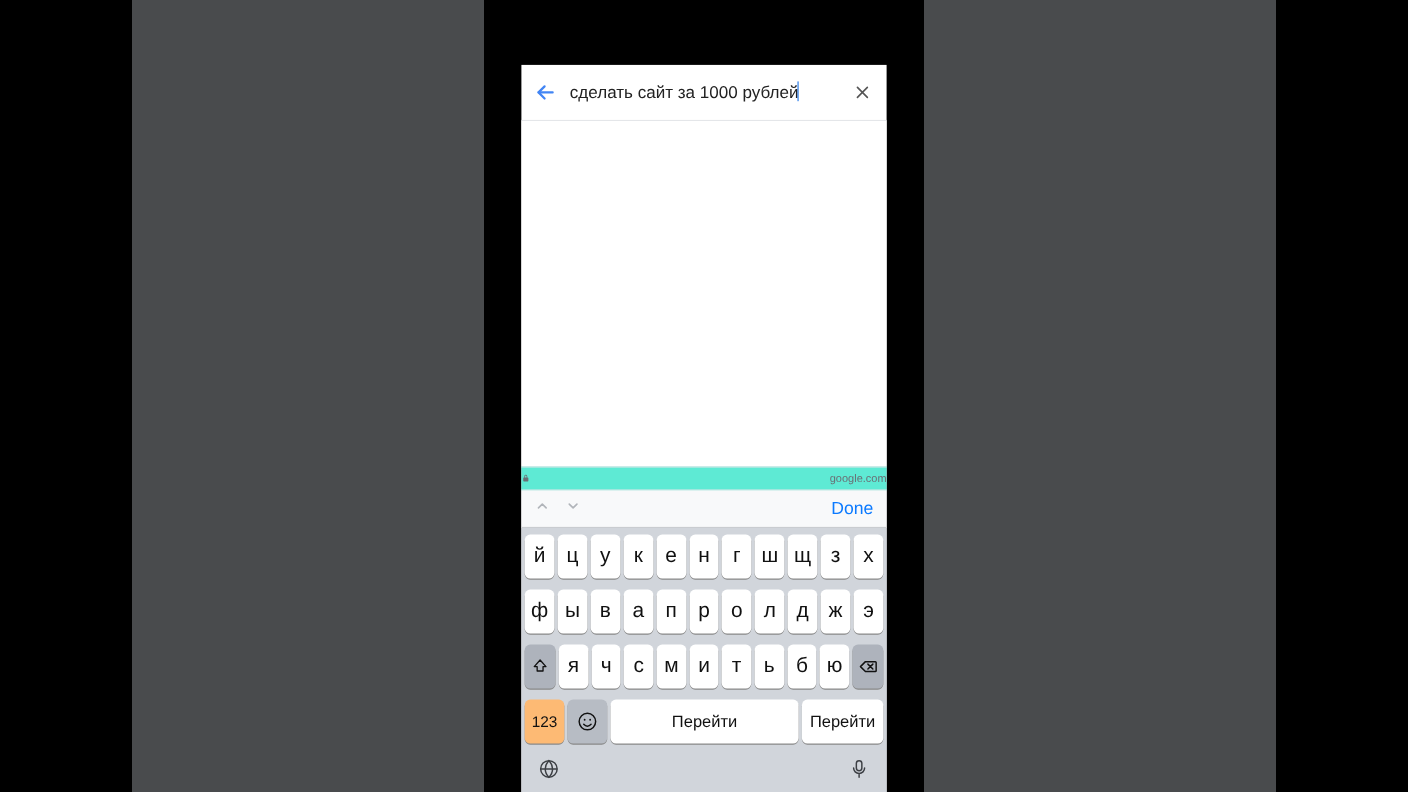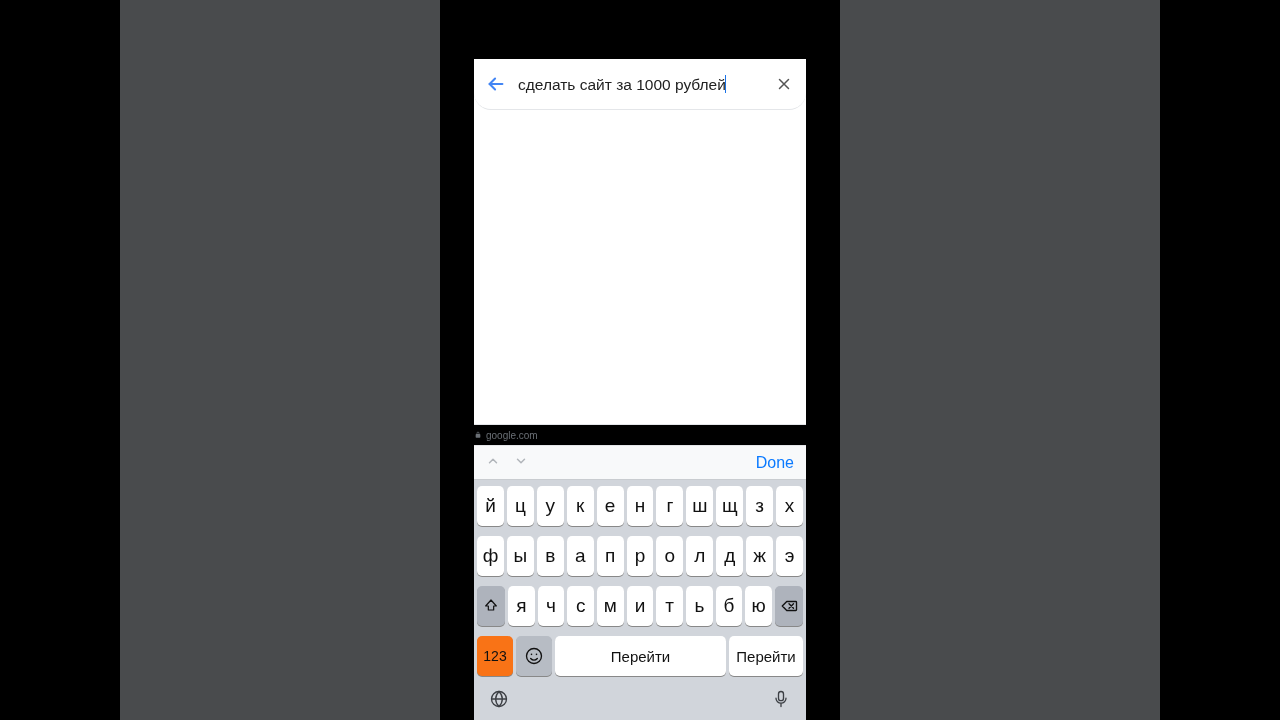--- a/index.html
+++ b/index.html
@@ -32,37 +32,37 @@
     width: 332px; height: 720px; background: #000; display: flex; flex-direction: column;
   }
   .phone .screen {
     position: absolute; left: 0; right: 0; top: 59px; bottom: 0;
     background: #fff; display: flex; flex-direction: column;
   }
 
   
   .searchbar {
     height: 51px; display: flex; align-items: center; padding: 0 10px;
-    border-bottom: 1px solid #e4e6e9; gap: 10px; border-radius: 17px;
+    border-bottom: 1px solid #e4e6e9; gap: 10px;
   }
   .searchbar .back { color: #4285f4; flex: 0 0 24px; display:flex; align-items:center; justify-content:center;}
   .searchbar .input {
     flex: 1; font-size: 15.5px; color: #222; border: none; outline: none;
     background: transparent;
   }
   .searchbar .input::after { content:""; }
   .searchbar .clear { color: #555; flex:0 0 24px; display:flex; align-items:center; justify-content:center;}
   .cursor { display:inline-block; width:1.5px; height:18px; background:#1a73e8; vertical-align:-3px; margin-left:-1px;}
 
   .content { flex: 1; background: #fff; }
 
   
   .omnibar {
-    height: 22px; background: #000000; border-top:1px solid #e4e6e9; border-bottom:1px solid #e4e6e9;
-    display:flex; align-items:center; justify-content:flex-start; gap:4px;
+    height: 22px; background: #5eead4; border-top:1px solid #e4e6e9; border-bottom:1px solid #e4e6e9;
+    display:flex; align-items:center; justify-content:space-between; gap:4px;
     font-size: 10px; color: #6a6f75;
   }
   .omnibar svg { width:8px; height:8px; }
 
   
   .accbar {
     height: 34px; background: #f8f9fa; border-bottom: 1px solid #c9ccd0;
     display: flex; align-items: center; justify-content: space-between; padding: 0 12px;
     font-size: 16px;
   }
@@ -76,21 +76,21 @@
   }
   .krow { display:flex; gap:3px; justify-content:center;}
   .key {
     background:#fff; border-radius:5px; box-shadow: 0 1px 0 #888;
     height:40px; flex:1; display:flex; align-items:center; justify-content:center;
     font-size:19px; color:#111;
   }
   .krow.r3 .key { }
   .krow.r3 .shift, .krow.r3 .bksp { flex:0 0 28px; background:#aeb3bc;}
   .krow.r4 { }
-  .krow.r4 .k123 { flex:0 0 36px; background:#f97316; font-size:14px;}
+  .krow.r4 .k123 { flex:0 0 36px; background:#fdba74; font-size:14px;}
   .krow.r4 .emoji { flex:0 0 36px; background:#b7bcc4;}
   .krow.r4 .space { flex:1; font-size:15px;}
   .krow.r4 .go { flex:0 0 74px; font-size:15px;text-align:center;}
   .kbbottom {
     height: 30px; display:flex; align-items:center; justify-content:space-between;
     padding: 0 12px; color:#3c3f44;
   }
   .kbbottom svg { width:20px; height:20px; }
 
 </style>

